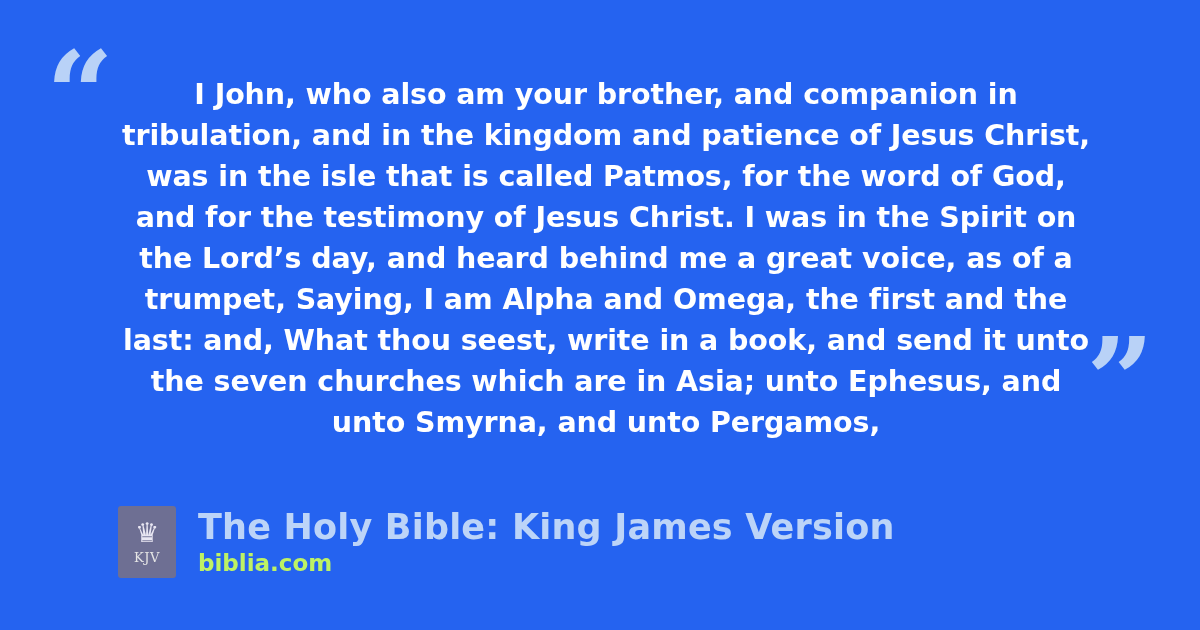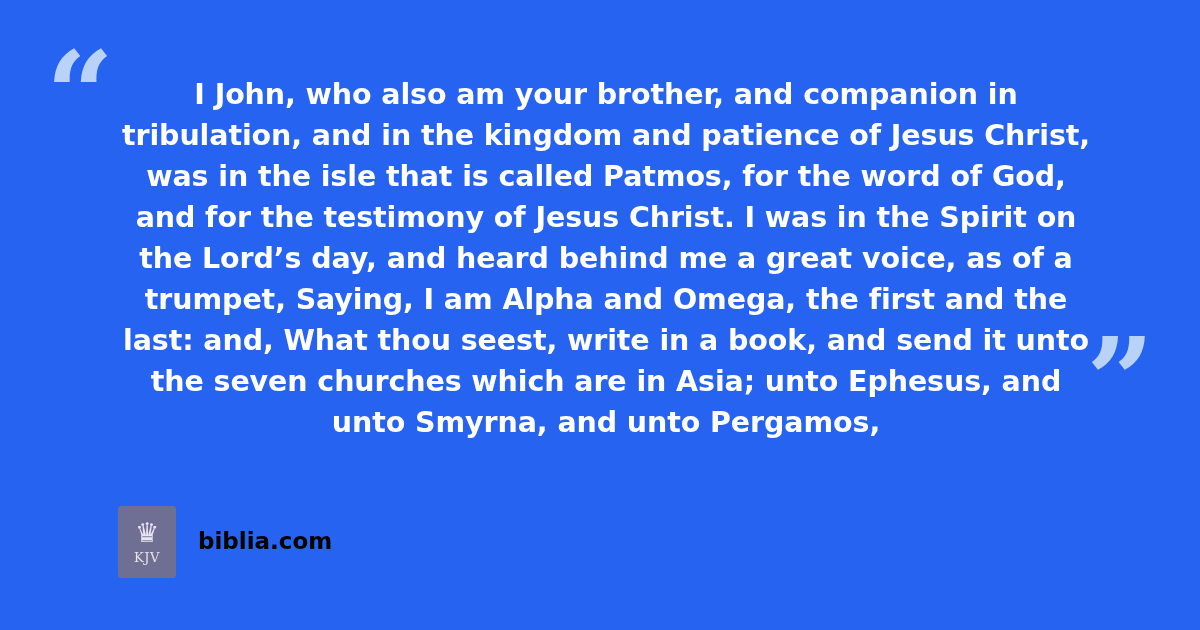--- a/index.html
+++ b/index.html
@@ -96,21 +96,21 @@
   .brand-title {
     color: #bcd4f8;
     font-family: "DejaVu Sans", sans-serif;
     font-weight: 700;
     font-size: 35px;
     line-height: 1.15;
     letter-spacing: 0.2px;
     margin: 0 0 4px 0;
   }
   .brand-site {
-    color: #000000;
+    color: #bef264;
     font-family: "DejaVu Sans", sans-serif;
     font-weight: 700;
     font-size: 23px;
     line-height: 1.1;
     margin: 0;
   }
 </style>
 </head>
 <body>
 
@@ -123,17 +123,18 @@
   <div class="quote-block">
     <p class="quote-text">I John, who also am your brother, and companion in tribulation, and in the kingdom and patience of Jesus Christ, was in the isle that is called Patmos, for the word of God, and for the testimony of Jesus Christ. I was in the Spirit on the Lord’s day, and heard behind me a great voice, as of a trumpet, Saying, I am Alpha and Omega, the first and the last: and, What thou seest, write in a book, and send it unto the seven churches which are in Asia; unto Ephesus, and unto Smyrna, and unto Pergamos,</p>
   </div>
 
   <div class="footer">
     <div class="brand-logo">
       <span class="crown">♛</span>
       <span class="kjv">KJV</span>
     </div>
     <div class="brand-text">
+      <div class="brand-title">The Holy Bible: King James Version</div>
       <div class="brand-site">biblia.com</div>
     </div>
   </div>
 
 </div>
 
 </body></html>

